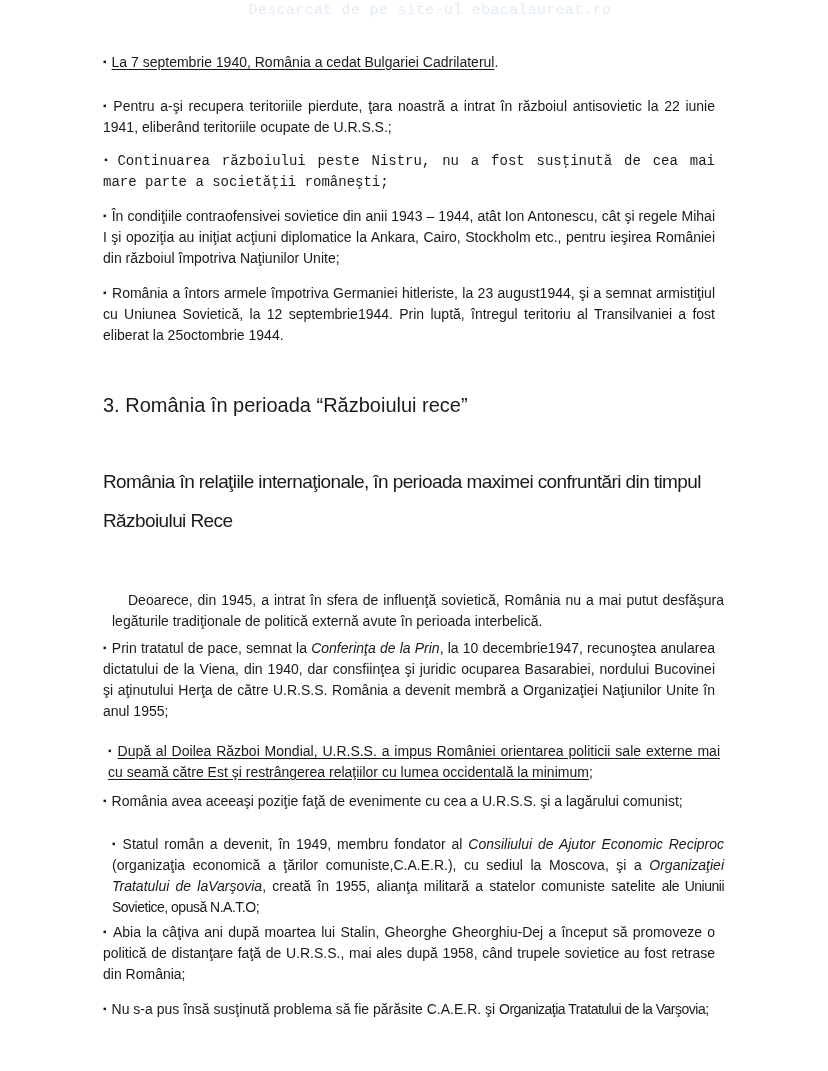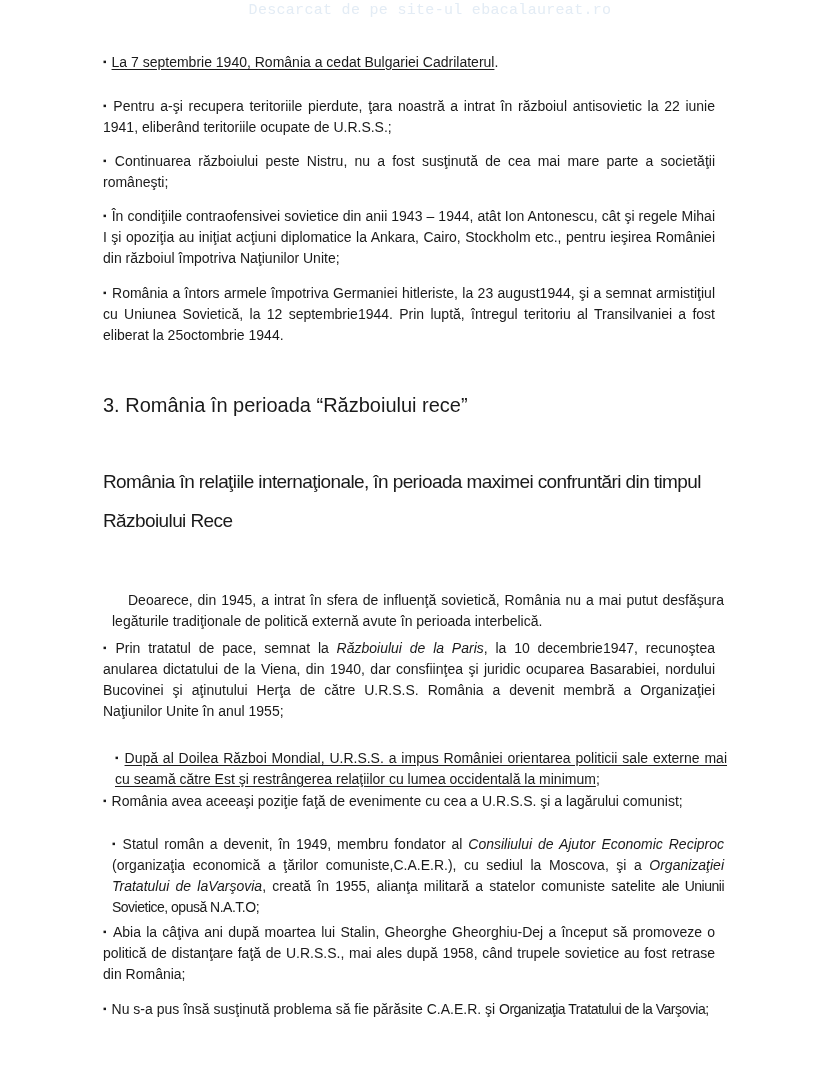--- a/index.html
+++ b/index.html
@@ -24,44 +24,44 @@
 <div class="watermark">Descarcat de pe site-ul ebacalaureat.ro</div>
 
 <p class="para" style="top:51px;margin:0;">
   <span class="bullet">▪</span><span class="u">La 7 septembrie 1940, România a cedat Bulgariei Cadrilaterul</span><span>.</span>
 </p>
 
 <p class="para" style="top:95px;margin:0;">
   <span class="bullet">▪</span><span>Pentru a-şi recupera teritoriile pierdute, ţara noastră a intrat în războiul antisovietic la 22 iunie 1941, eliberând teritoriile ocupate de U.R.S.S.;</span>
 </p>
 
-<p class="para" style="top:150px;margin:0;">
+<p class="para" style="top:150px;margin:0;font-family:Liberation Mono, monospace;">
   <span class="bullet">▪</span><span>Continuarea războiului peste Nistru, nu a fost susţinută de cea mai mare parte a societăţii româneşti;</span>
 </p>
 
 <p class="para" style="top:205px;margin:0;">
   <span class="bullet">▪</span><span>În condiţiile contraofensivei sovietice din anii 1943 – 1944, atât Ion Antonescu, cât şi regele Mihai I şi opoziţia au iniţiat acţiuni diplomatice la Ankara, Cairo, Stockholm etc., pentru ieşirea României din războiul împotriva Naţiunilor Unite;</span>
 </p>
 
 <p class="para" style="top:282px;margin:0;">
   <span class="bullet">▪</span><span>România a întors armele împotriva Germaniei hitleriste, la 23 august1944, şi a semnat armistiţiul cu Uniunea Sovietică, la 12 septembrie1944. Prin luptă, întregul teritoriu al Transilvaniei a fost eliberat la 25octombrie 1944.</span>
 </p>
 
 <div class="h3" style="top:394px;">3. România în perioada “Războiului rece”</div>
 
 <div class="h4" style="top:471px;">România în relaţiile internaţionale, în perioada maximei confruntări din timpul</div>
 <div class="h4" style="top:510px;">Războiului Rece</div>
 
 <p class="para indent" style="top:581px;margin:9px;">Deoarece, din 1945, a intrat în sfera de influenţă sovietică, România nu a mai putut desfăşura legăturile tradiţionale de politică externă avute în perioada interbelică.</p>
 
 <p class="para" style="top:637px;margin:0;">
-  <span class="bullet">▪</span><span>Prin tratatul de pace, semnat la </span><span class="i">Războiului de la Paris</span><span>, la 10 decembrie1947, recunoştea anularea dictatului de la Viena, din 1940, dar consfiinţea şi juridic ocuparea Basarabiei, nordului Bucovinei şi aţinutului Herţa de către U.R.S.S. România a devenit membră a Organizaţiei Naţiunilor Unite în anul 1955;</span>
+  <span class="bullet">▪</span><span>Prin tratatul de pace, semnat la </span><span class="i">Conferinţa de la Prin</span><span>, la 10 decembrie1947, recunoştea anularea dictatului de la Viena, din 1940, dar consfiinţea şi juridic ocuparea Basarabiei, nordului Bucovinei şi aţinutului Herţa de către U.R.S.S. România a devenit membră a Organizaţiei Naţiunilor Unite în anul 1955;</span>
 </p>
 
-<p class="para" style="top:735px;margin:12px;">
+<p class="para" style="top:735px;margin:5px;">
   <span class="bullet">▪</span><span class="u">După al Doilea Război Mondial, U.R.S.S. a impus României orientarea politicii sale externe mai cu seamă către Est şi restrângerea relaţiilor cu lumea occidentală la minimum</span><span>;</span>
 </p>
 
 <p class="para" style="top:790px;margin:0;">
   <span class="bullet">▪</span><span>România avea aceeaşi poziţie faţă de evenimente cu cea a U.R.S.S. şi a lagărului comunist;</span>
 </p>
 
 <p class="para" style="top:824px;margin:9px;">
   <span class="bullet">▪</span><span>Statul român a devenit, în 1949, membru fondator al </span><span class="i">Consiliului de Ajutor Economic Reciproc</span><span> (organizaţia economică a ţărilor comuniste,C.A.E.R.), cu sediul la Moscova, şi a </span><span class="i">Organizaţiei Tratatului de laVarşovia</span><span>, creată în 1955, alianţa militară a statelor comuniste satelite </span><span class="narrow">ale Uniunii Sovietice, opusă N.A.T.O;</span>
 </p>

